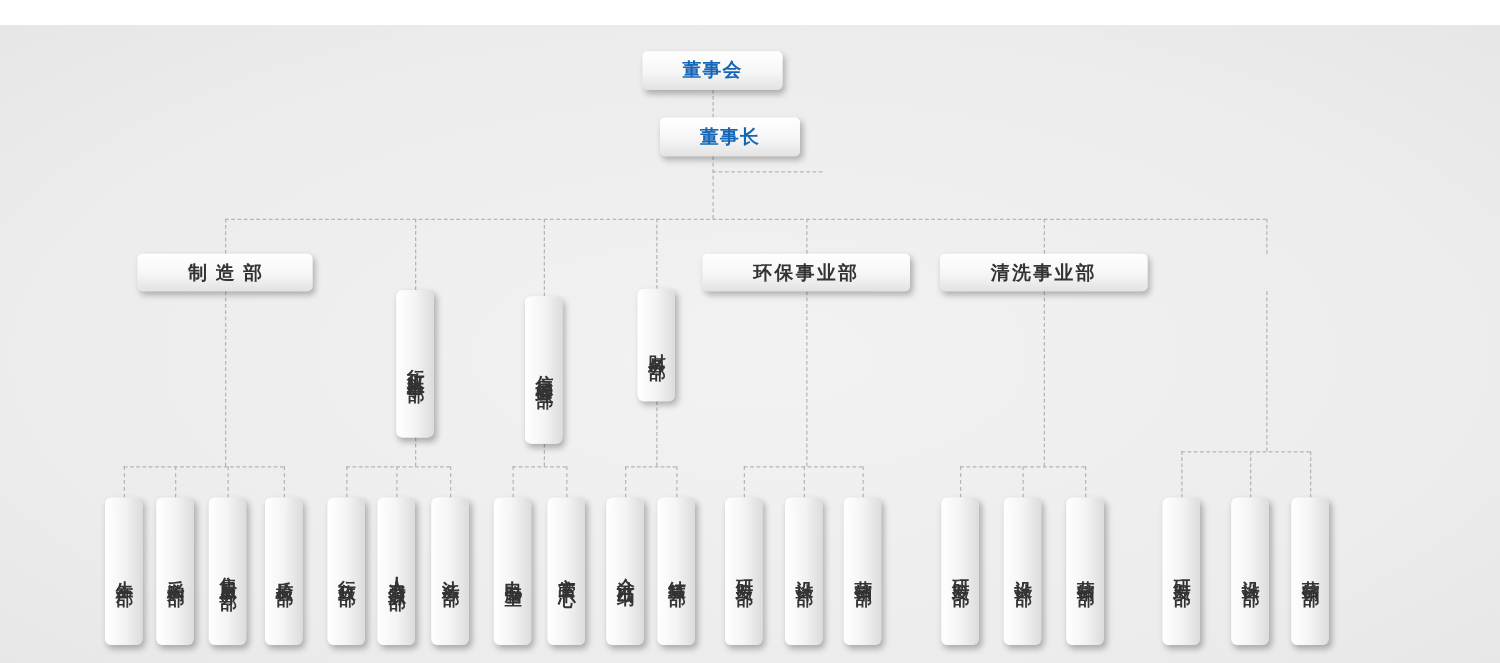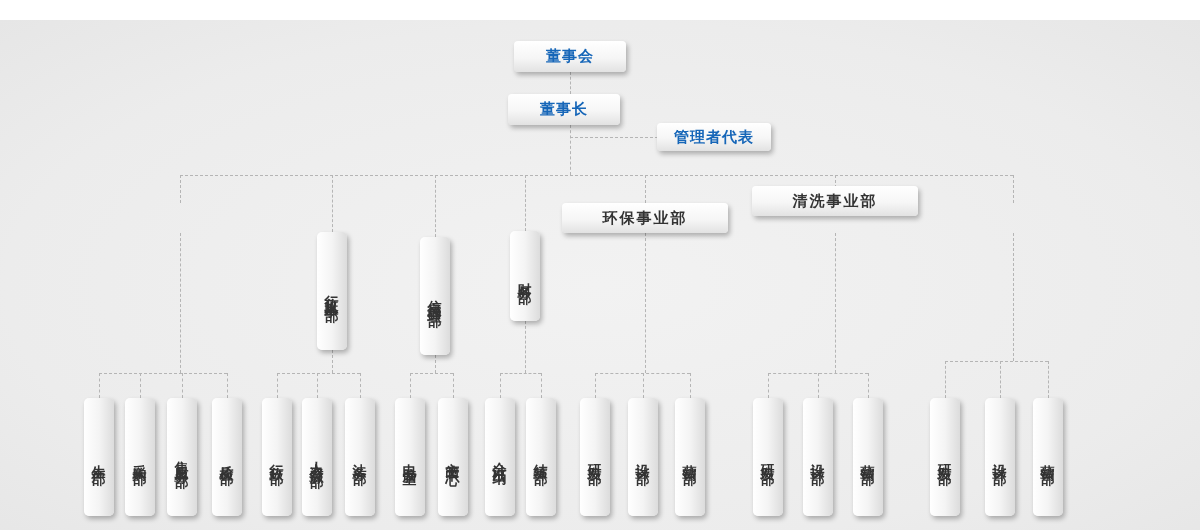--- a/index.html
+++ b/index.html
@@ -118,25 +118,25 @@
   <div class="vline" style="left:818px;top:353px;height:25px"></div>
   <div class="vline" style="left:868px;top:353px;height:25px"></div>
 
   <div class="vline" style="left:1013px;top:213px;height:128px"></div>
   <div class="hline" style="left:945px;top:341px;width:103px"></div>
   <div class="vline" style="left:945px;top:341px;height:37px"></div>
   <div class="vline" style="left:1000px;top:341px;height:37px"></div>
   <div class="vline" style="left:1048px;top:341px;height:37px"></div>
 
   <div class="hbox exec" style="left:514px;top:21px;width:112px;height:31px">董事会</div>
-  <div class="hbox exec" style="left:508px;top:74px;width:112px;height:31px">董事长</div>
-  <div class="hbox exec" style="left:657px;top:103px;width:114px;height:28px">管理者代表</div>
+  <div class="hbox exec" style="left:528px;top:74px;width:112px;height:31px">董事长</div>
 
+  <div class="hbox wide-spacing" style="left:110px;top:183px;width:140px;height:30px">制造部</div>
   <div class="hbox" style="left:562px;top:183px;width:166px;height:30px">环保事业部</div>
-  <div class="hbox" style="left:752px;top:166px;width:166px;height:30px">清洗事业部</div>
+  <div class="hbox" style="left:752px;top:183px;width:166px;height:30px">清洗事业部</div>
 
   <div class="vbox" style="left:317px;top:212px;width:30px;height:118px">行政人事部</div>
   <div class="vbox" style="left:420px;top:217px;width:30px;height:118px">信息管理部</div>
   <div class="vbox" style="left:510px;top:211px;width:30px;height:90px">财务部</div>
 
   <div class="vbox" style="left:84px;top:378px;width:30px;height:118px">生产部</div>
   <div class="vbox" style="left:125px;top:378px;width:30px;height:118px">采购部</div>
   <div class="vbox" style="left:167px;top:378px;width:30px;height:118px">售后服务部</div>
   <div class="vbox" style="left:212px;top:378px;width:30px;height:118px">质检部</div>
 

